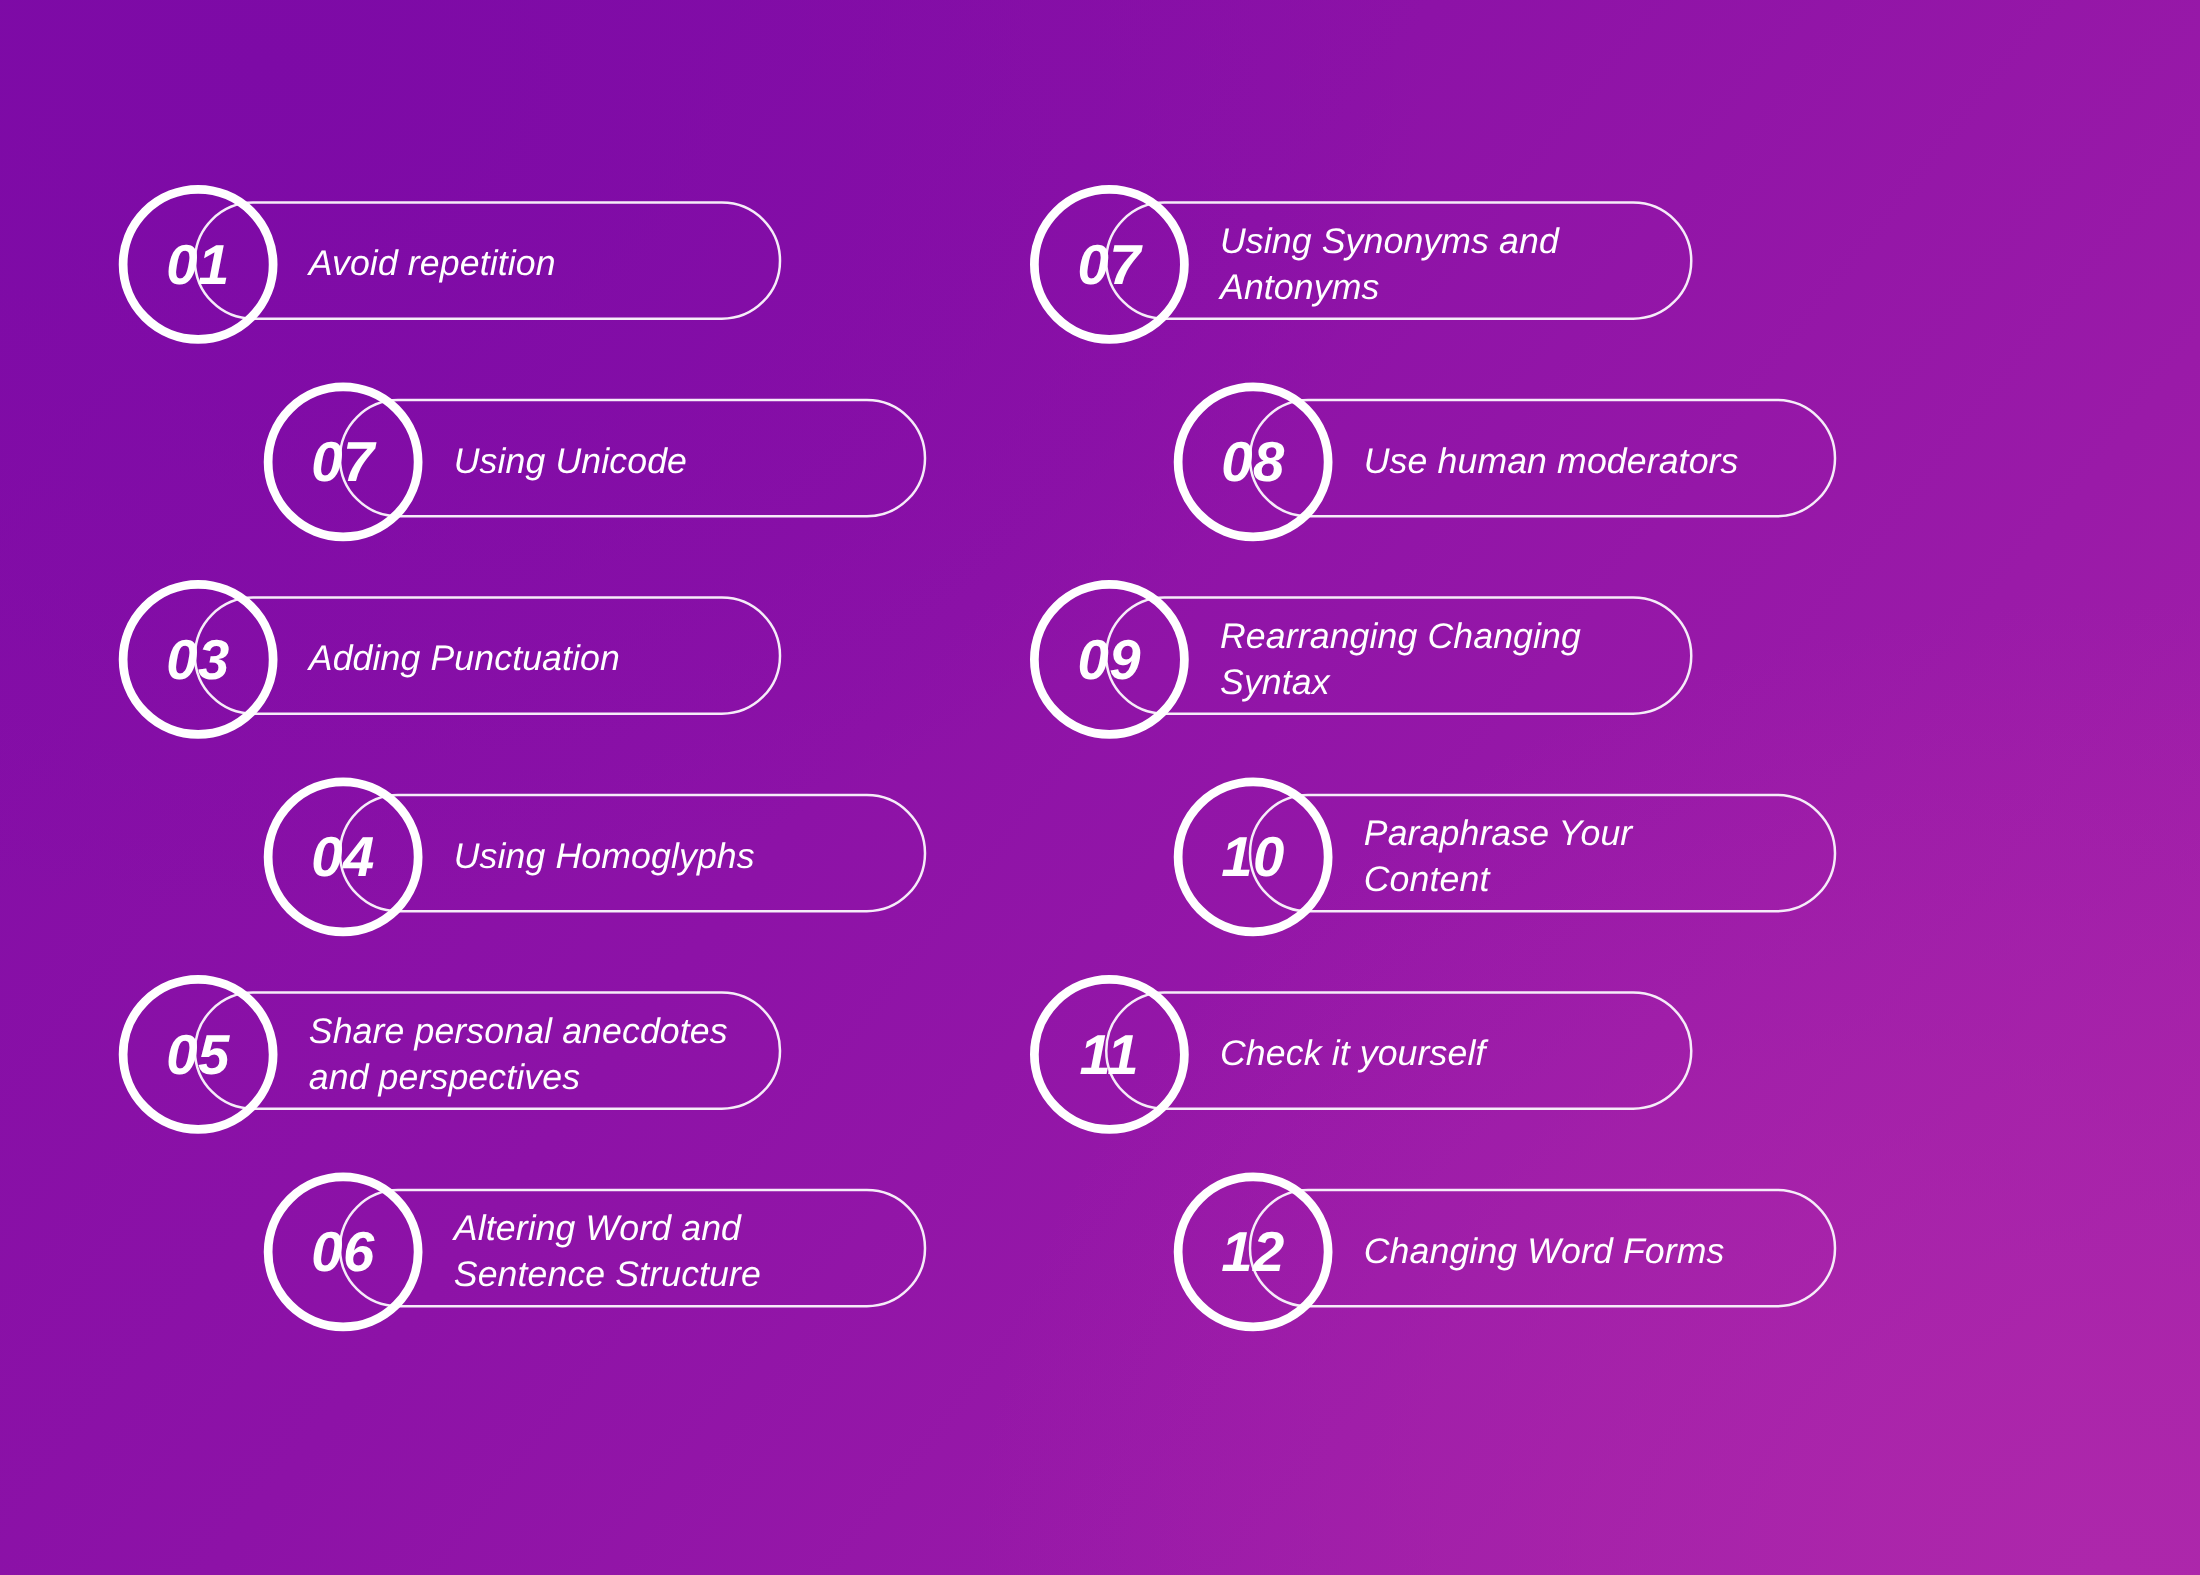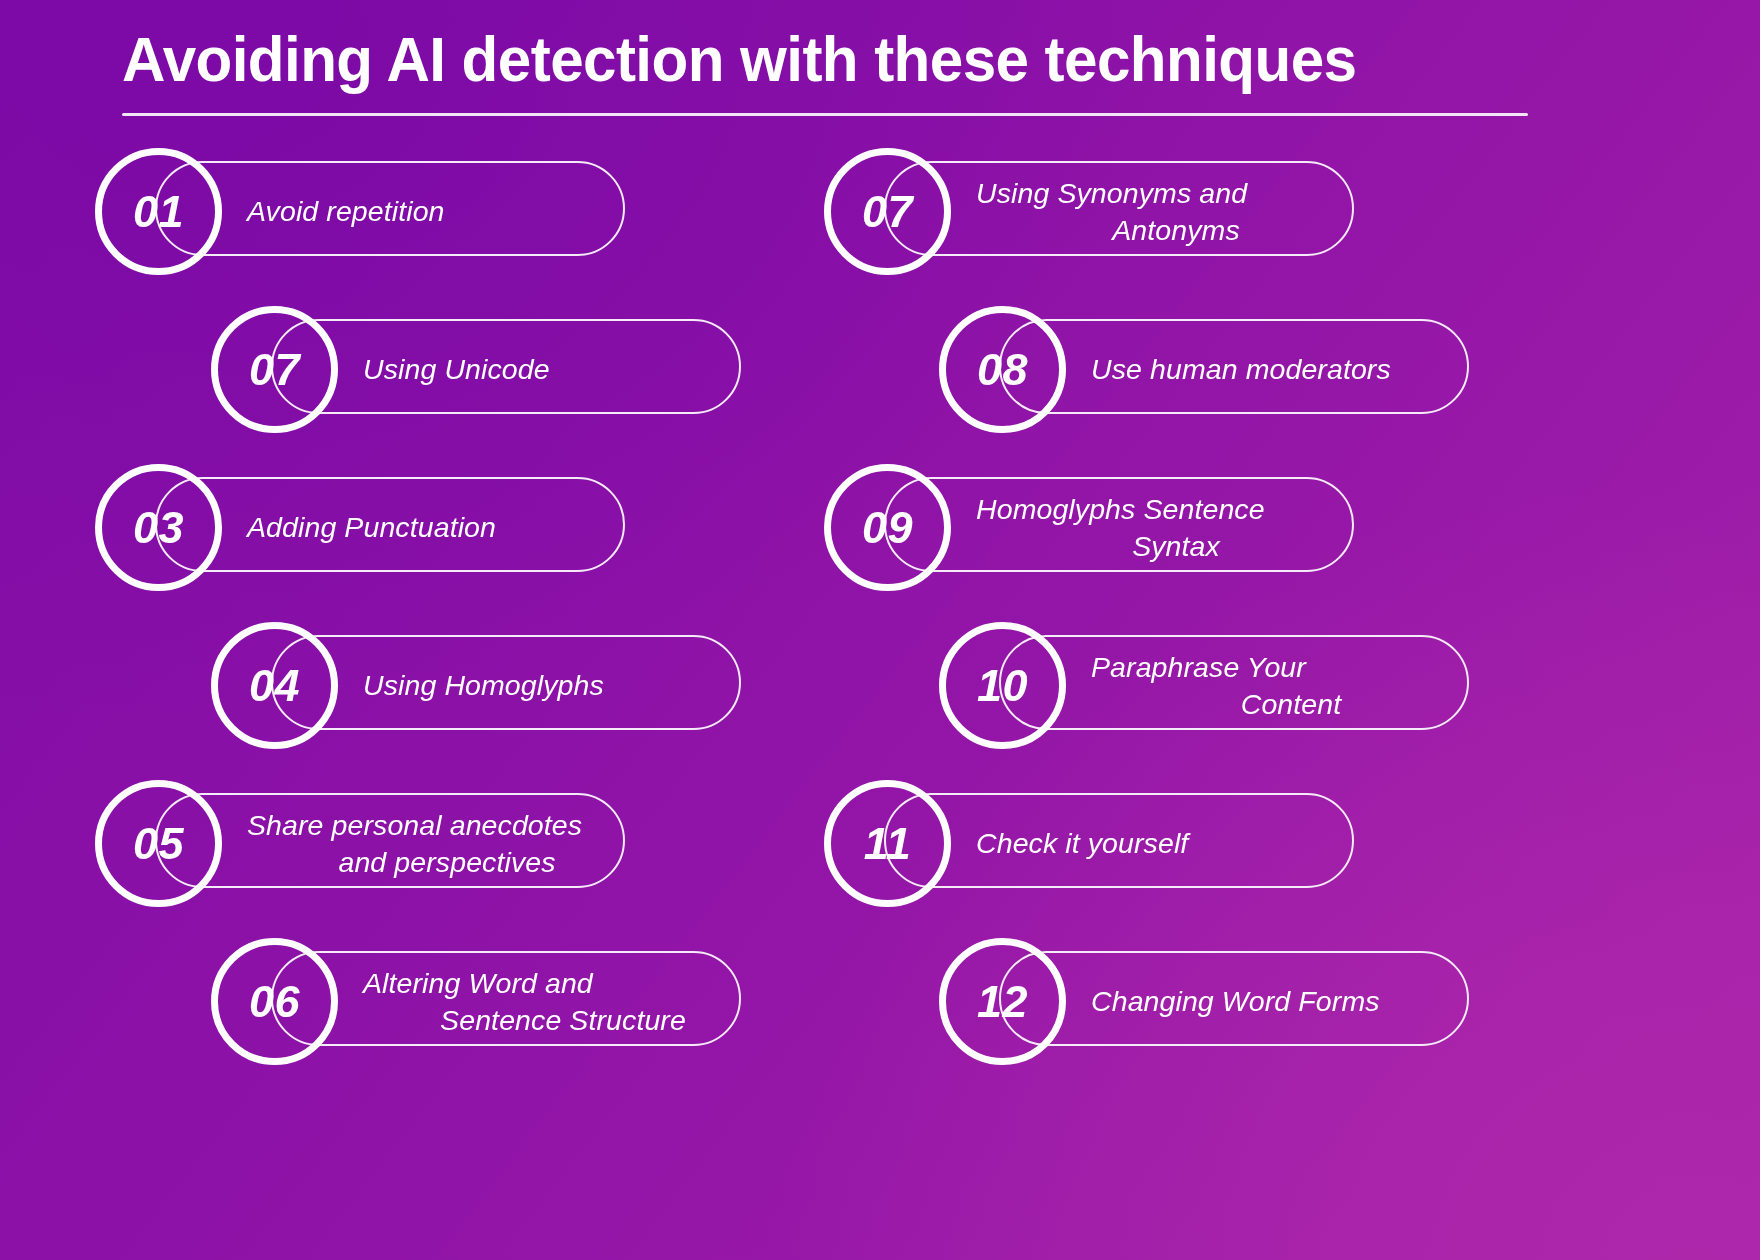--- a/index.html
+++ b/index.html
@@ -99,31 +99,27 @@
     height:127px;
     display:flex;
     flex-direction:column;
     justify-content:center;
     color:#ffffff;
     font-size:28.5px;
     font-weight:400;
     line-height:1.27;
     letter-spacing:0.1px;
   }
-  .label .l2 { display:block;text-align:center; }
+  .label .l2 { display:block; }
 </style>
 </head>
 <body>
 
 <div id="poster">
 
-  <div id="header">
-    <div id="title">Avoiding AI detection with these techniques</div>
-    <div id="title-rule"></div>
-  </div>
 
   <div id="grid">
 
     <div class="row">
       <div class="item col-left">
         <div class="pill"></div>
         <div class="circle">
           <span class="num">01</span>
         </div>
         <div class="label">
@@ -174,21 +170,21 @@
         <div class="label">
           <span>Adding Punctuation</span>
         </div>
       </div>
       <div class="item col-right">
         <div class="pill"></div>
         <div class="circle">
           <span class="num">09</span>
         </div>
         <div class="label">
-          <span>Homoglyphs Sentence</span>
+          <span>Rearranging Changing</span>
           <span class="l2">Syntax</span>
         </div>
       </div>
     </div>
 
     <div class="row">
       <div class="item col-left indent">
         <div class="pill"></div>
         <div class="circle">
           <span class="num">04</span>

